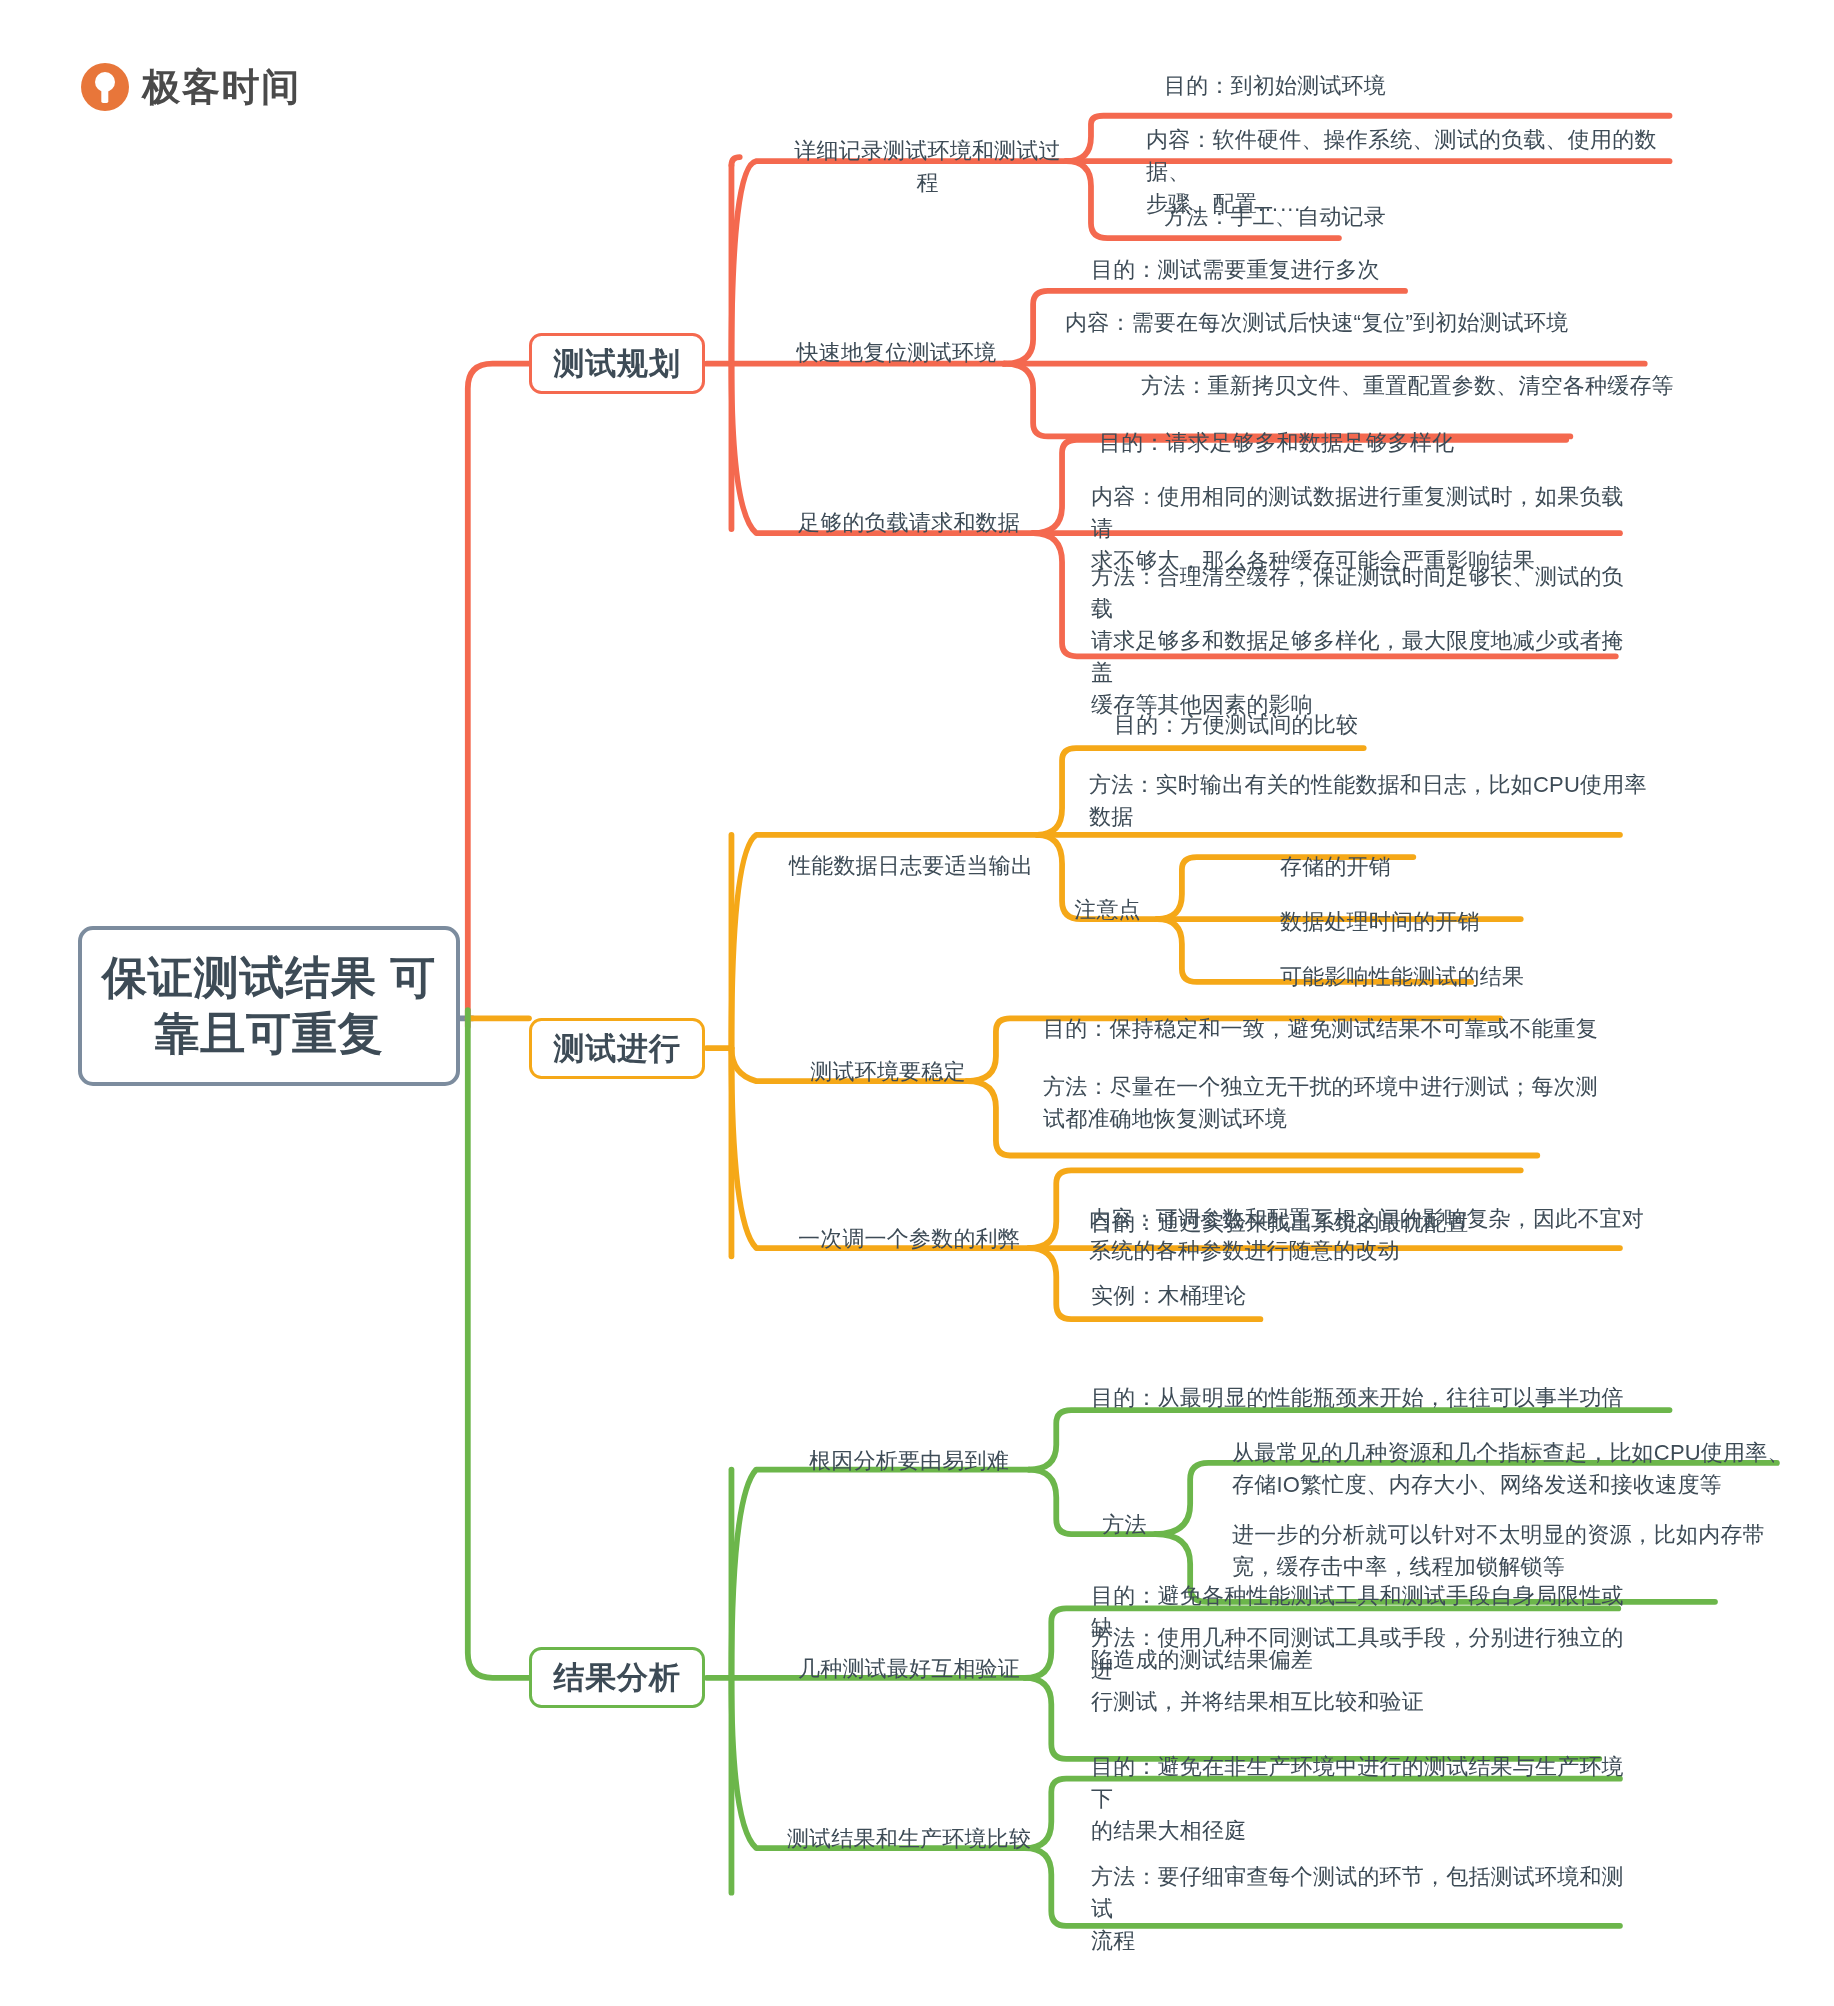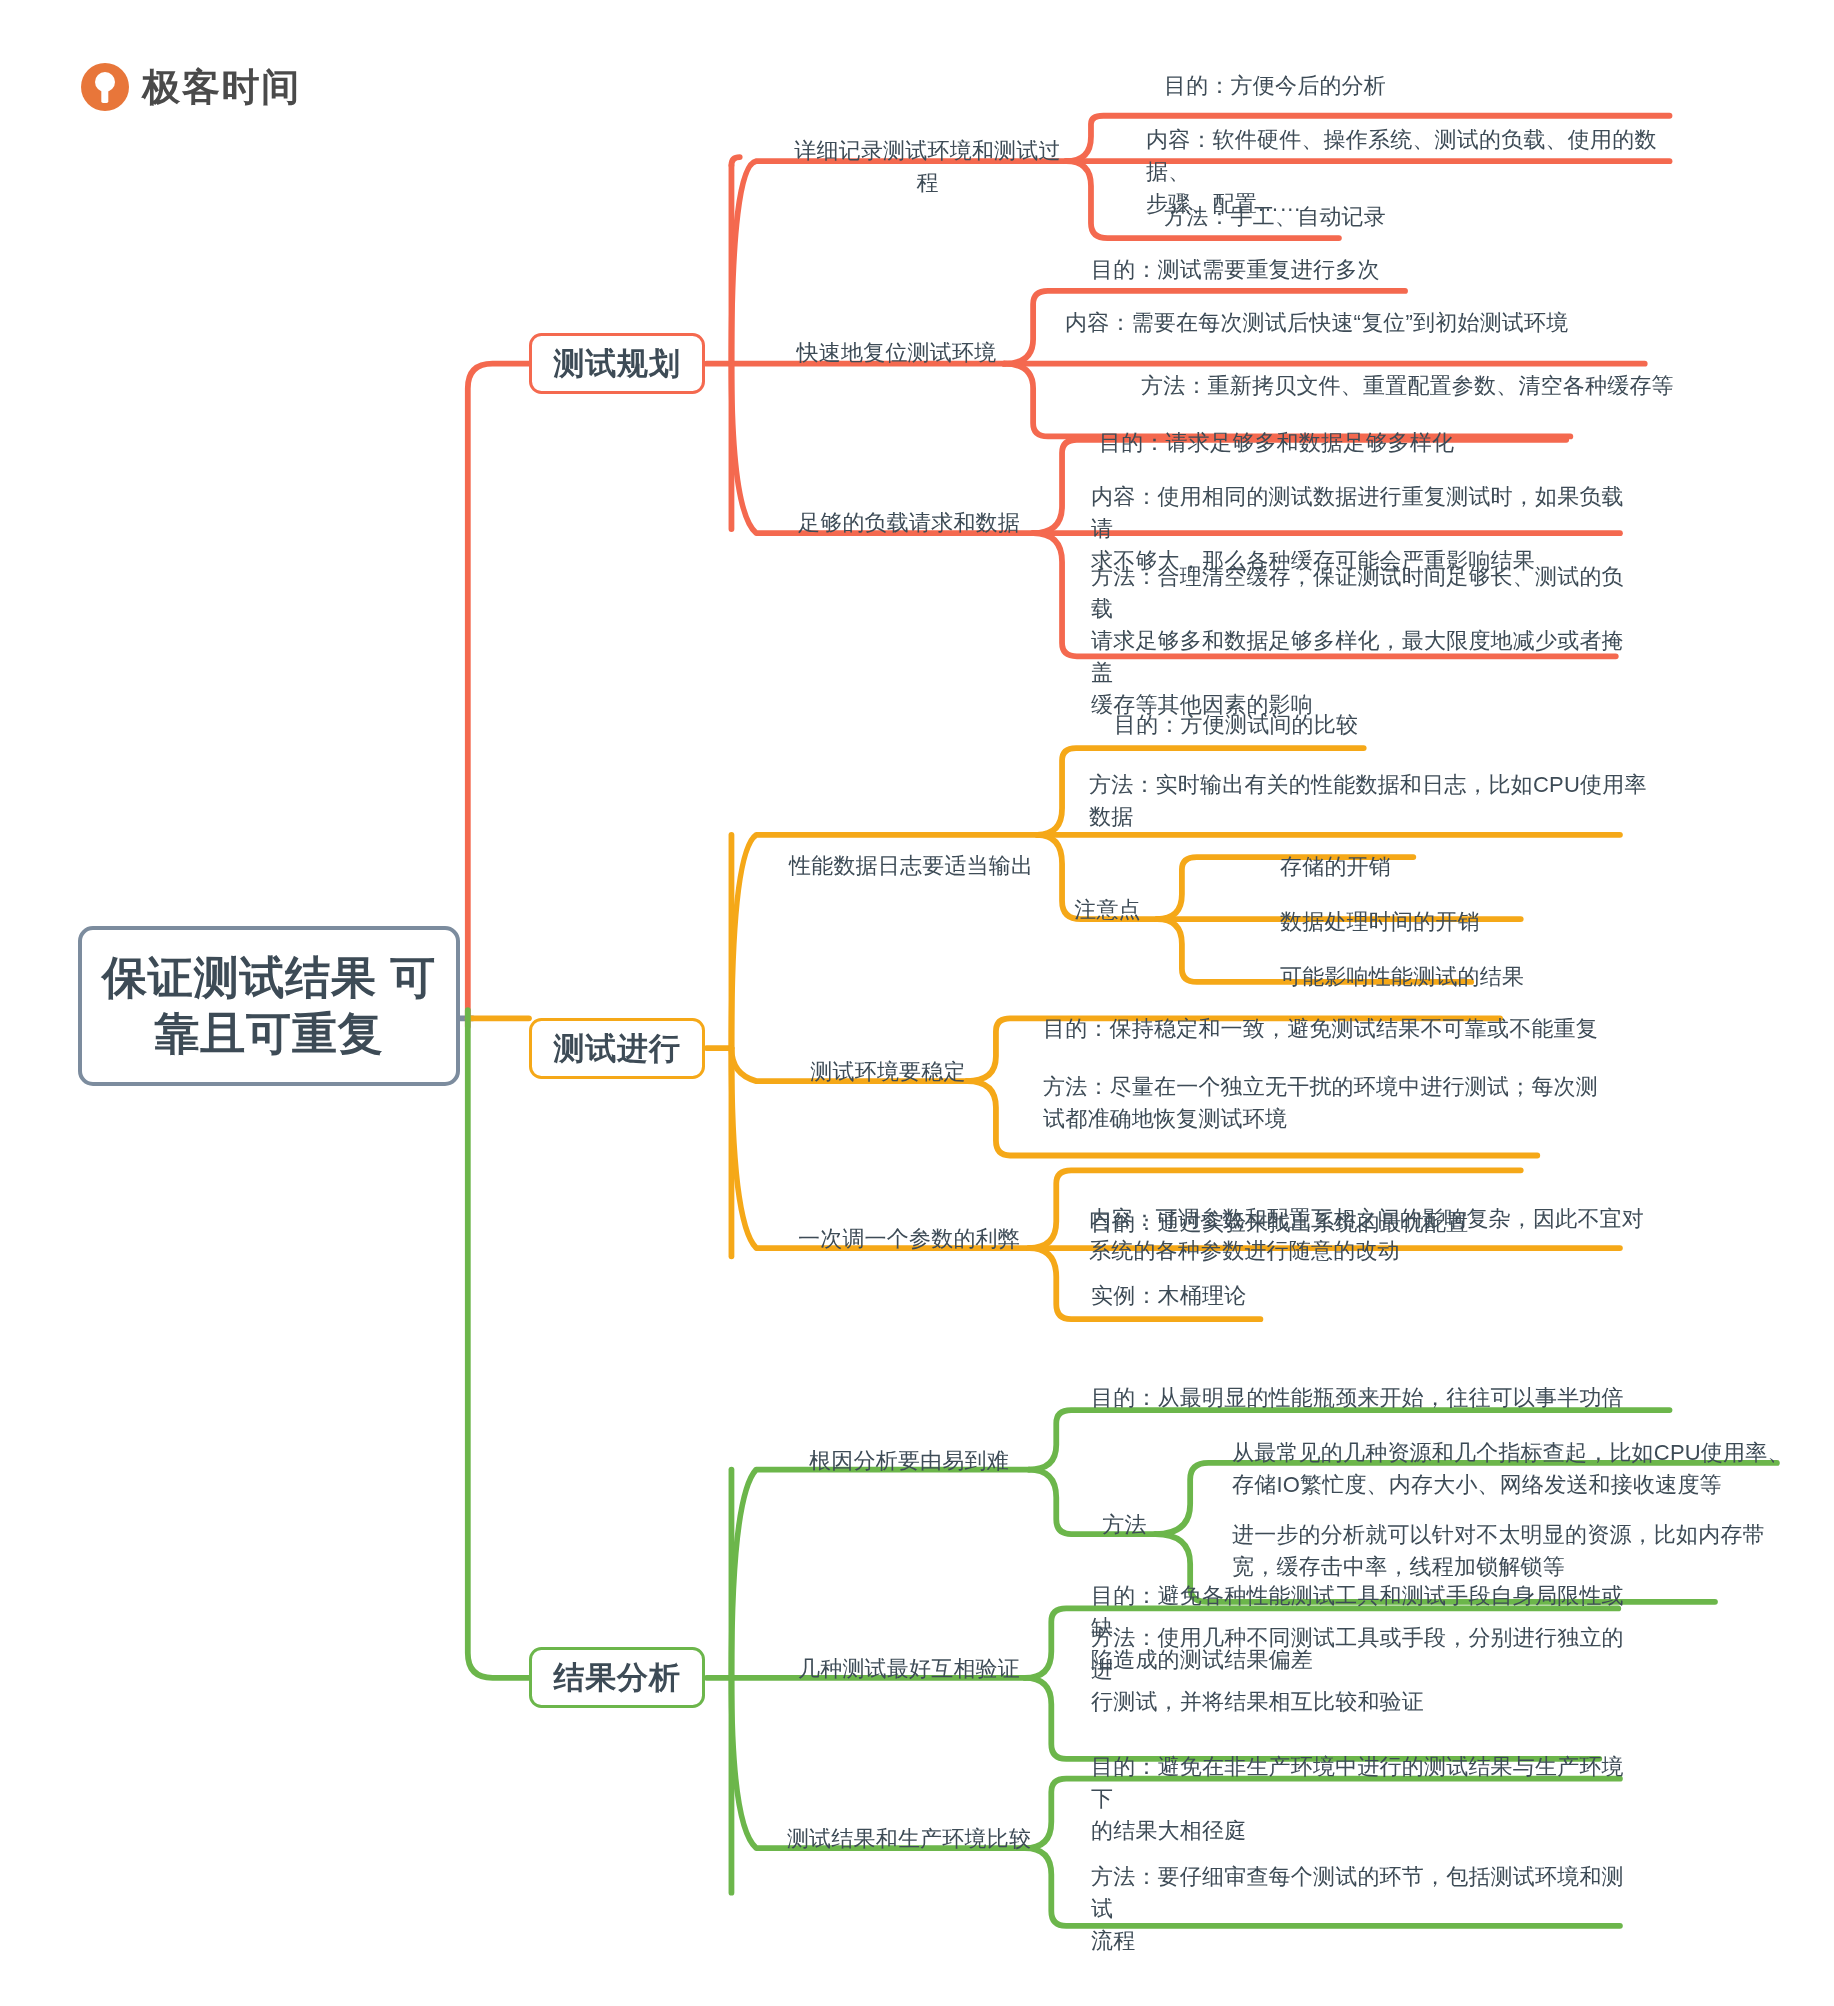--- a/index.html
+++ b/index.html
@@ -218,21 +218,21 @@
   <div class="branch-node" style="left:529px; top:1647px; border-color:#6CB64B;">
     <div class="label">结果分析</div>
   </div>
 
   <div class="tnode l2" style="left:789px; top:135px; width:277px; text-align:center;">详细记录测试环境和测试过程</div>
 
   <div class="tnode l2" style="left:789px; top:337px; width:215px; text-align:center;">快速地复位测试环境</div>
 
   <div class="tnode l2" style="left:785px; top:507px; width:248px; text-align:center;">足够的负载请求和数据</div>
 
-  <div class="tnode l3" style="left:1164px; top:70px; width:529px;">目的：方便今后的分析</div>
+  <div class="tnode l3" style="left:1164px; top:70px; width:529px;">目的：到初始测试环境</div>
   <div class="tnode l3" style="left:1146px; top:124px; width:537px;">内容：软件硬件、操作系统、测试的负载、使用的数据、
 步骤、配置……</div>
   <div class="tnode l3" style="left:1164px; top:201px; width:529px;">方法：手工、自动记录</div>
 
   <div class="tnode l3" style="left:1091px; top:254px; width:562px;">目的：测试需要重复进行多次</div>
   <div class="tnode l3" style="left:1065px; top:307px; width:595px;">内容：需要在每次测试后快速“复位”到初始测试环境</div>
   <div class="tnode l3" style="left:1141px; top:370px; width:579px;">方法：重新拷贝文件、重置配置参数、清空各种缓存等</div>
 
   <div class="tnode l3" style="left:1099px; top:427px; width:579px;">目的：请求足够多和数据足够多样化</div>
   <div class="tnode l3" style="left:1091px; top:481px; width:546px;">内容：使用相同的测试数据进行重复测试时，如果负载请

